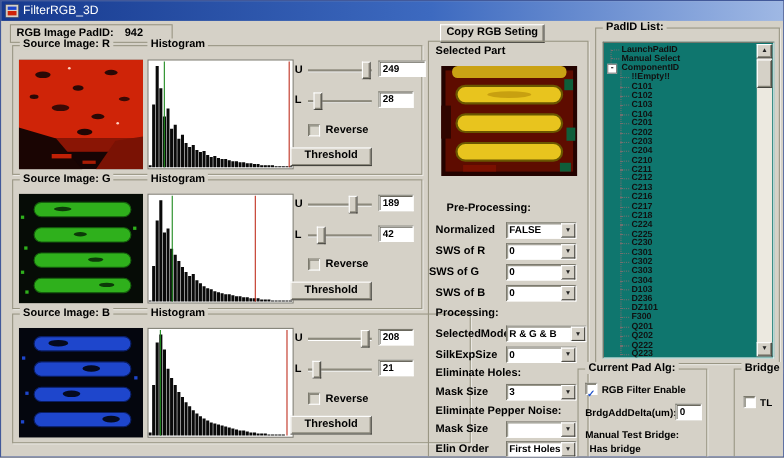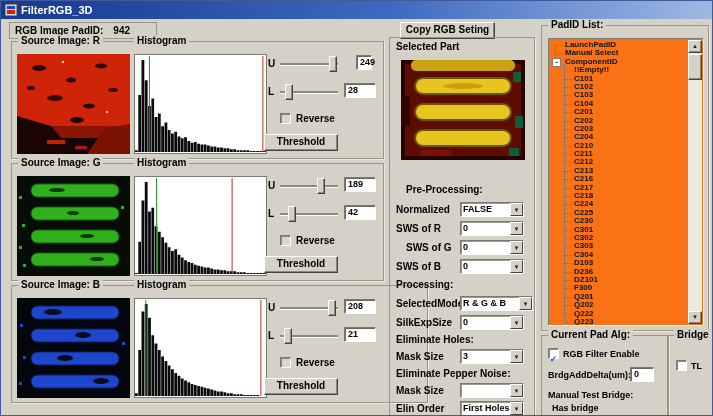--- a/index.html
+++ b/index.html
@@ -1,21 +1,21 @@
 <!DOCTYPE html>
 <html><head>
 <meta charset="utf-8">
 <style>
   * { margin:0; padding:0; box-sizing:border-box; font-family:"Liberation Sans", sans-serif; }
   html,body { background:#8a8a8a; }
   .window { position:relative; width:713px; height:416px; background:#d5d1c7; overflow:hidden; border:1px solid #42599a; }
   .titlebar { position:absolute; left:0; top:0; right:0; height:18px;
     background:linear-gradient(90deg,#16398e 0%,#3d6ac0 55%,#9fb8e4 100%);
     display:flex; align-items:center; gap:4px; padding:0 4px; }
-  .title-text { color:#fff; font-size:11px; font-weight:bold; }
+  .title-text { color:#fff; font-size:11px; font-weight:normal; }
 
   .groupbox { position:absolute; border:1px solid #999684; box-shadow:1px 1px 0 rgba(255,255,255,.55); }
   .gcap { position:absolute; top:-7px; left:6px; background:#d5d1c7; padding:0 3px; font-size:10px; font-weight:bold; white-space:nowrap; }
   .gcap-in { position:absolute; top:3px; left:6px; font-size:10px; font-weight:bold; white-space:nowrap; }
 
   .btn { position:absolute; background:#d5d1c7; border:1px solid; border-color:#ffffff #45443e #45443e #ffffff;
     box-shadow:inset -1px -1px 0 #8c897c; font-size:10px; font-weight:bold; text-align:center; line-height:14px; cursor:default; }
   .field { position:absolute; background:#fff; border:1px solid; border-color:#7c7a6e #ffffff #ffffff #7c7a6e;
     box-shadow:inset 1px 1px 0 #6a685e; font-size:9px; font-weight:bold; padding:1px 3px; height:15px; }
   .imgbox { position:absolute; overflow:hidden; }
@@ -34,21 +34,21 @@
     border-color:#7c7a6e #ffffff #ffffff #7c7a6e; box-shadow:inset 1px 1px 0 #8a887c; text-align:center; }
   .checkbox.gray { background:#d9d6cc; }
   .checkbox.checked::after { content:"✓"; color:#1c50c8; font-weight:bold; font-size:9px; line-height:9px; position:relative; top:-1px; }
 
   .combo { position:absolute; height:15px; background:#ffffff; border:1px solid; border-color:#7c7a6e #ffffff #ffffff #7c7a6e;
     box-shadow:inset 1px 1px 0 #9a988c; }
   .combo-text { position:absolute; left:2px; top:1px; font-size:9px; font-weight:bold; white-space:nowrap; }
   .combo-arrow { position:absolute; right:0; top:0; bottom:0; width:13px; background:#d5d1c7; border:1px solid;
     border-color:#ffffff #45443e #45443e #ffffff; font-size:6px; line-height:12px; text-align:center; color:#222; }
 
-  .treebox { position:absolute; background:#f97316; border:1px solid; border-color:#7c7a6e #ffffff #ffffff #7c7a6e; overflow:hidden;text-decoration:underline; }
+  .treebox { position:absolute; background:#0f766e; border:1px solid; border-color:#7c7a6e #ffffff #ffffff #7c7a6e; overflow:hidden;text-decoration:underline; }
   .tree-inner { position:absolute; left:3px; top:2px; right:17px; bottom:0; font-family:"DejaVu Sans Mono", monospace;
     font-size:8px; font-weight:bold; line-height:8.4px; color:#111; }
   .tree-inner::before { content:""; position:absolute; left:3px; top:4px; height:17px; border-left:1px dotted #707070; }
   .trow { position:relative; padding-left:13px; white-space:nowrap; height:8.4px; }
   .trow::before { content:""; position:absolute; left:3px; top:4px; width:8px; border-top:1px dotted #707070; }
   .trow.texpand::before { display:none; }
   .expbox { display:inline-block; position:absolute; left:0; top:0; width:9px; height:9px; border:1px solid #808080;
     background:#fff; font-size:8px; line-height:6px; text-align:center; }
   .tkids { position:relative; margin-left:9px; }
   .tkids::before { content:""; position:absolute; left:3px; top:-2px; bottom:3px; border-left:1px dotted #707070; }
@@ -112,21 +112,21 @@
         <path fill="#0a0a0a" d="M0.0 97L0.0 95.2L2.8 95.2L2.8 97ZM3.3 97L3.3 40.0L6.0 40.0L6.0 97ZM6.5 97L6.5 5.0L9.3 5.0L9.3 97ZM9.8 97L9.8 25.2L12.6 25.2L12.6 97ZM13.1 97L13.1 51.0L15.9 51.0L15.9 97ZM16.4 97L16.4 43.6L19.1 43.6L19.1 97ZM19.6 97L19.6 62.0L22.4 62.0L22.4 97ZM22.9 97L22.9 58.4L25.7 58.4L25.7 97ZM26.2 97L26.2 71.2L29.0 71.2L29.0 97ZM29.5 97L29.5 67.6L32.3 67.6L32.3 97ZM32.8 97L32.8 74.9L35.5 74.9L35.5 97ZM36.0 97L36.0 78.6L38.8 78.6L38.8 97ZM39.3 97L39.3 76.8L42.1 76.8L42.1 97ZM42.6 97L42.6 81.4L45.4 81.4L45.4 97ZM45.9 97L45.9 83.2L48.6 83.2L48.6 97ZM49.1 97L49.1 82.3L51.9 82.3L51.9 97ZM52.4 97L52.4 86.0L55.2 86.0L55.2 97ZM55.7 97L55.7 87.8L58.4 87.8L58.4 97ZM58.9 97L58.9 86.9L61.7 86.9L61.7 97ZM62.2 97L62.2 88.7L65.0 88.7L65.0 97ZM65.5 97L65.5 89.6L68.3 89.6L68.3 97ZM68.8 97L68.8 89.6L71.5 89.6L71.5 97ZM72.0 97L72.0 90.6L74.8 90.6L74.8 97ZM75.3 97L75.3 91.5L78.1 91.5L78.1 97ZM78.6 97L78.6 91.5L81.4 91.5L81.4 97ZM81.9 97L81.9 92.4L84.6 92.4L84.6 97ZM85.1 97L85.1 92.4L87.9 92.4L87.9 97ZM88.4 97L88.4 93.3L91.2 93.3L91.2 97ZM91.7 97L91.7 93.3L94.5 93.3L94.5 97ZM95.0 97L95.0 94.2L97.8 94.2L97.8 97ZM98.3 97L98.3 94.2L101.0 94.2L101.0 97ZM101.5 97L101.5 95.2L104.3 95.2L104.3 97ZM104.8 97L104.8 95.2L107.6 95.2L107.6 97ZM108.1 97L108.1 95.2L110.8 95.2L110.8 97ZM111.3 97L111.3 95.2L114.1 95.2L114.1 97ZM114.6 97L114.6 96.1L117.4 96.1L117.4 97ZM117.9 97L117.9 96.1L120.7 96.1L120.7 97ZM121.2 97L121.2 96.1L124.0 96.1L124.0 97ZM124.5 97L124.5 96.1L127.2 96.1L127.2 97ZM127.7 97L127.7 96.1L130.5 96.1L130.5 97Z"></path>
         <line y1="1" y2="97" stroke="#1e8a1e" x1="14.4" x2="14.4"></line>
         <line y1="1" y2="97" stroke="#c03020" x1="127.9" x2="127.9"></line>
       </svg>
     </div>
     <span class="slabel" style="left:256px;top:16px">U</span>
     <div class="slider" style="left:268px;top:14px">
       <div class="slider-track"></div>
       <div class="slider-thumb" style="left: 49px;"></div>
     </div>
-    <div class="field" style="left:344px;top:13px;width:16px">249</div>
+    <div class="field" style="left:332px;top:13px;width:43px">249</div>
     <span class="slabel" style="left:256px;top:44px">L</span>
     <div class="slider" style="left:268px;top:42px">
       <div class="slider-track"></div>
       <div class="slider-thumb" style="left: 5px;"></div>
     </div>
     <div class="field" style="left:332px;top:41px;width:32px">28</div>
     <span class="checkbox gray" style="left:268px;top:71px"></span>
     <span class="clabel" style="left:284px;top:71px">Reverse</span>
     <div class="btn" style="left:252px;top:92px;width:74px;height:17px">Threshold</div>
   </div>
@@ -246,21 +246,21 @@
       <span class="combo-text">FALSE</span>
       <span class="combo-arrow">▼</span>
     </div>
 
     <div class="plabel" style="left:6px;top:185px">SWS of R</div>
     <div class="combo" style="left:70px;top:183px;width:64px">
       <span class="combo-text">0</span>
       <span class="combo-arrow">▼</span>
     </div>
 
-    <div class="plabel" style="left:16px;top:204px">SWS of G</div>
+    <div class="plabel" style="left:0;top:204px">SWS of G</div>
     <div class="combo" style="left:70px;top:202px;width:64px">
       <span class="combo-text">0</span>
       <span class="combo-arrow">▼</span>
     </div>
 
     <div class="plabel" style="left:6px;top:223px">SWS of B</div>
     <div class="combo" style="left:70px;top:221px;width:64px">
       <span class="combo-text">0</span>
       <span class="combo-arrow">▼</span>
     </div>
@@ -344,21 +344,21 @@
           </div>
         </div>
       <div class="vscroll">
         <div class="sbtn up">▲</div>
         <div class="sthumb"></div>
         <div class="sbtn down">▼</div>
       </div>
     </div>
   </div>
 
-  <div class="groupbox" style="left:540px;top:334px;width:128px;height:82px">
+  <div class="groupbox" style="left:524px;top:334px;width:118px;height:82px">
     <span class="gcap">Current Pad Alg:</span>
     <span class="checkbox checked" style="left:6px;top:12px"></span>
     <span class="plabel-sm" style="left:21px;top:13px">RGB Filter Enable</span>
     <div class="plabel-sm" style="left:6px;top:34px">BrdgAddDelta(um):</div>
     <div class="field" style="left:88px;top:31px;width:24px">0</div>
     <div class="plabel-sm" style="left:6px;top:54px">Manual Test Bridge:</div>
     <div class="plabel-sm" style="left:10px;top:67px">Has bridge</div>
   </div>
 
   <div class="groupbox" style="left:666px;top:334px;width:60px;height:82px">

